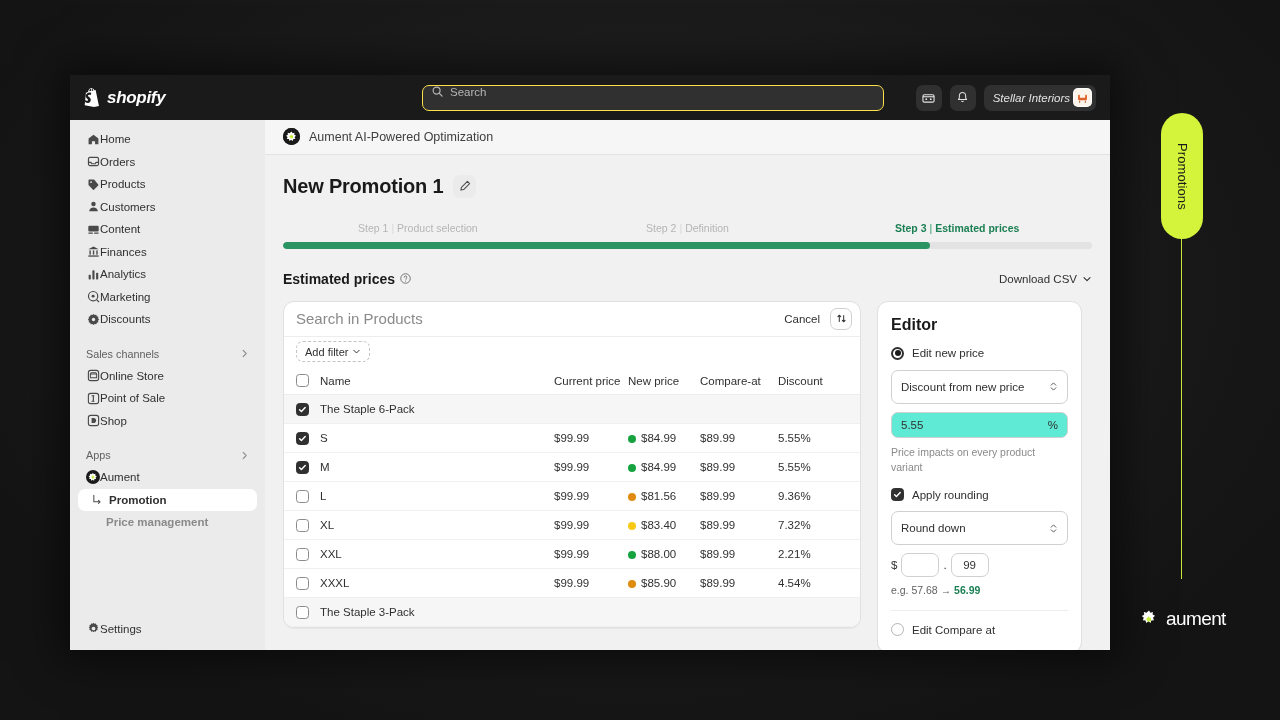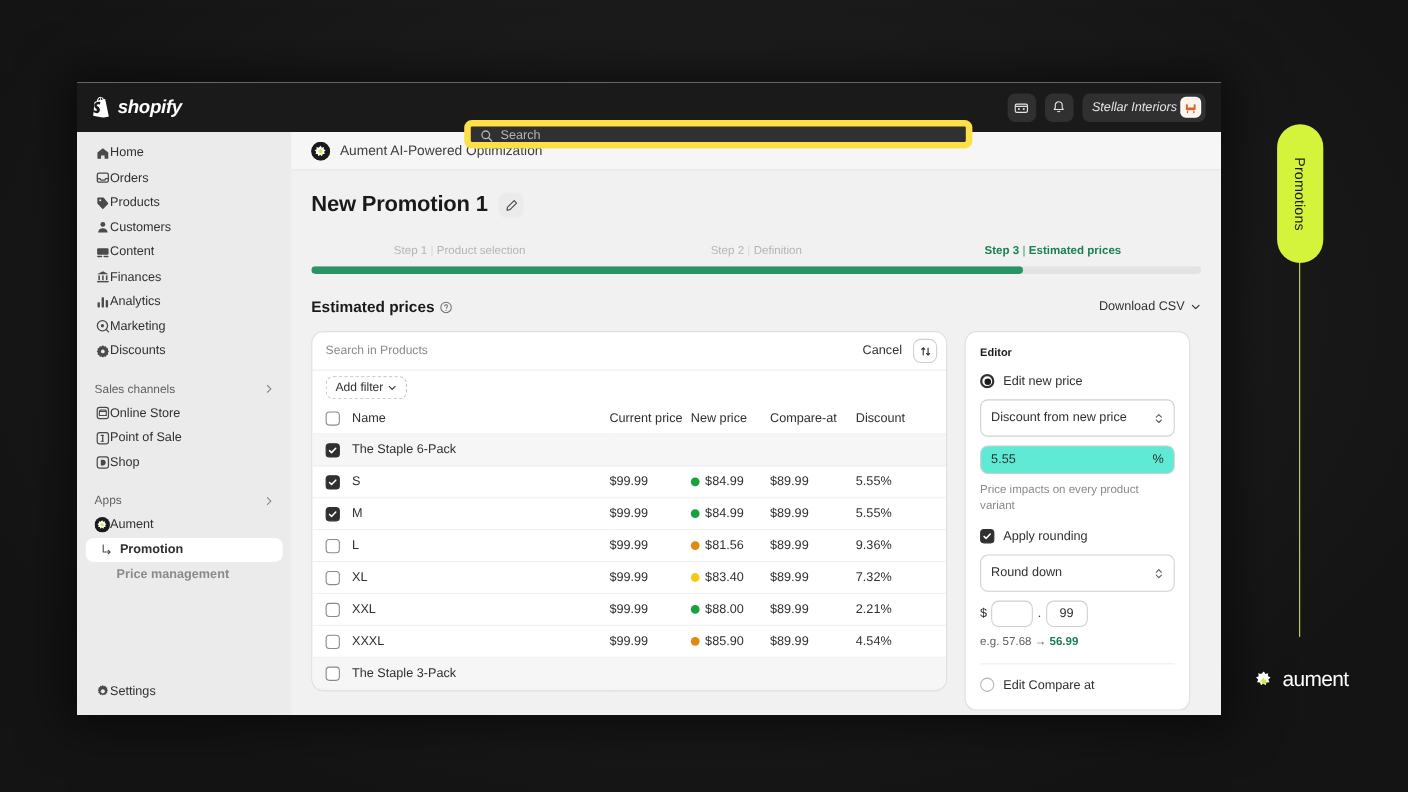--- a/index.html
+++ b/index.html
@@ -36,24 +36,24 @@
   .shopify-word {
     color: #fff; font-size: 17px; font-weight: bold;
     font-style: italic; letter-spacing: -.3px;
     font-family: "Liberation Sans", sans-serif;
   }
   .search-wrap {
     position: absolute; left: 352px; top: 50%;
     transform: translateY(-50%);
     width: 462px; height: 26px;
     background: #303030;
-    border: 6px solid #fde047;
+    border: 1px solid #fde047;
     border-radius: 7px;
-    display: flex; align-items: flex-end;
-    padding: 0 9px; gap: 7px; margin-top: 24px;
+    display: flex; align-items: flex-start;
+    padding: 0 9px; gap: 7px;
   }
   .search-wrap .ph { color: #b5b5b5; font-size: 11.5px; }
   .topbar-right {
     position: absolute; right: 14px; top: 50%;
     transform: translateY(-50%);
     display: flex; align-items: center; gap: 8px;
   }
   .icon-btn {
     width: 26px; height: 26px; border-radius: 7px;
     background: #303030;
@@ -156,21 +156,21 @@
   .card {
     background: #fff; border: 1px solid #e0e0e0;
     border-radius: 11px; box-shadow: 0 1px 0 rgba(0,0,0,.04);
   }
   .table-card { width: 578px; overflow: hidden; flex: none;}
   .search-row {
     height: 35px; display: flex; align-items: center;
     padding: 0 8px 0 12px; gap: 10px;
     border-bottom: 1px solid #ededed;
   }
-  .search-row .ph { flex: 1; font-size: 11px; color: #8a8a8a; }
+  .search-row .ph { flex: 1; font-size: 15px; color: #8a8a8a; }
   .cancel-lnk { font-size: 11.5px; color: #303030; }
   .sort-btn {
     width: 22px; height: 22px; border-radius: 7px;
     border: 1px solid #d0d0d0; background: #fff;
     display:flex;align-items:center;justify-content:center;
   }
   .filter-row { height: 30px; display:flex; align-items:center; padding: 0 12px; }
   .add-filter {
     border: 1px dashed #c2c2c2; border-radius: 7px;
     height: 21px; padding: 0 8px;
@@ -199,21 +199,21 @@
     width: 13px; height: 13px; border-radius: 3.5px;
     border: 1px solid #8a8a8a; background: #fff;
     display:inline-flex;align-items:center;justify-content:center;
     vertical-align: middle;
   }
   .chk.on { background: #303030; border-color: #303030; }
   .dot { width: 8px; height: 8px; border-radius: 50%; display:inline-block; margin-right: 5px; vertical-align: -1px;}
 
   
   .editor-card { width: 205px; flex: none; padding: 14px 13px 16px 13px; }
-  .editor-title { font-size: 10px; font-weight: bold; color: #1a1a1a; margin-bottom: 13px; }
+  .editor-title { font-size: 16px; font-weight: bold; color: #1a1a1a; margin-bottom: 13px; }
   .radio-row { display:flex; align-items:center; gap: 8px; margin-bottom: 10px;}
   .radio {
     width: 13px; height: 13px; border-radius: 50%;
     border: 2px solid #303030; background: #fff; flex:none;
     display:flex;align-items:center;justify-content:center;
   }
   .radio.on::after { content:""; width:6px;height:6px;border-radius:50%;background:#1a1a1a;}
   .radio.off { border: 1.5px solid #b5b5b5; }
   .radio-row .lbl { font-size: 11.5px; color: #303030; }
 

